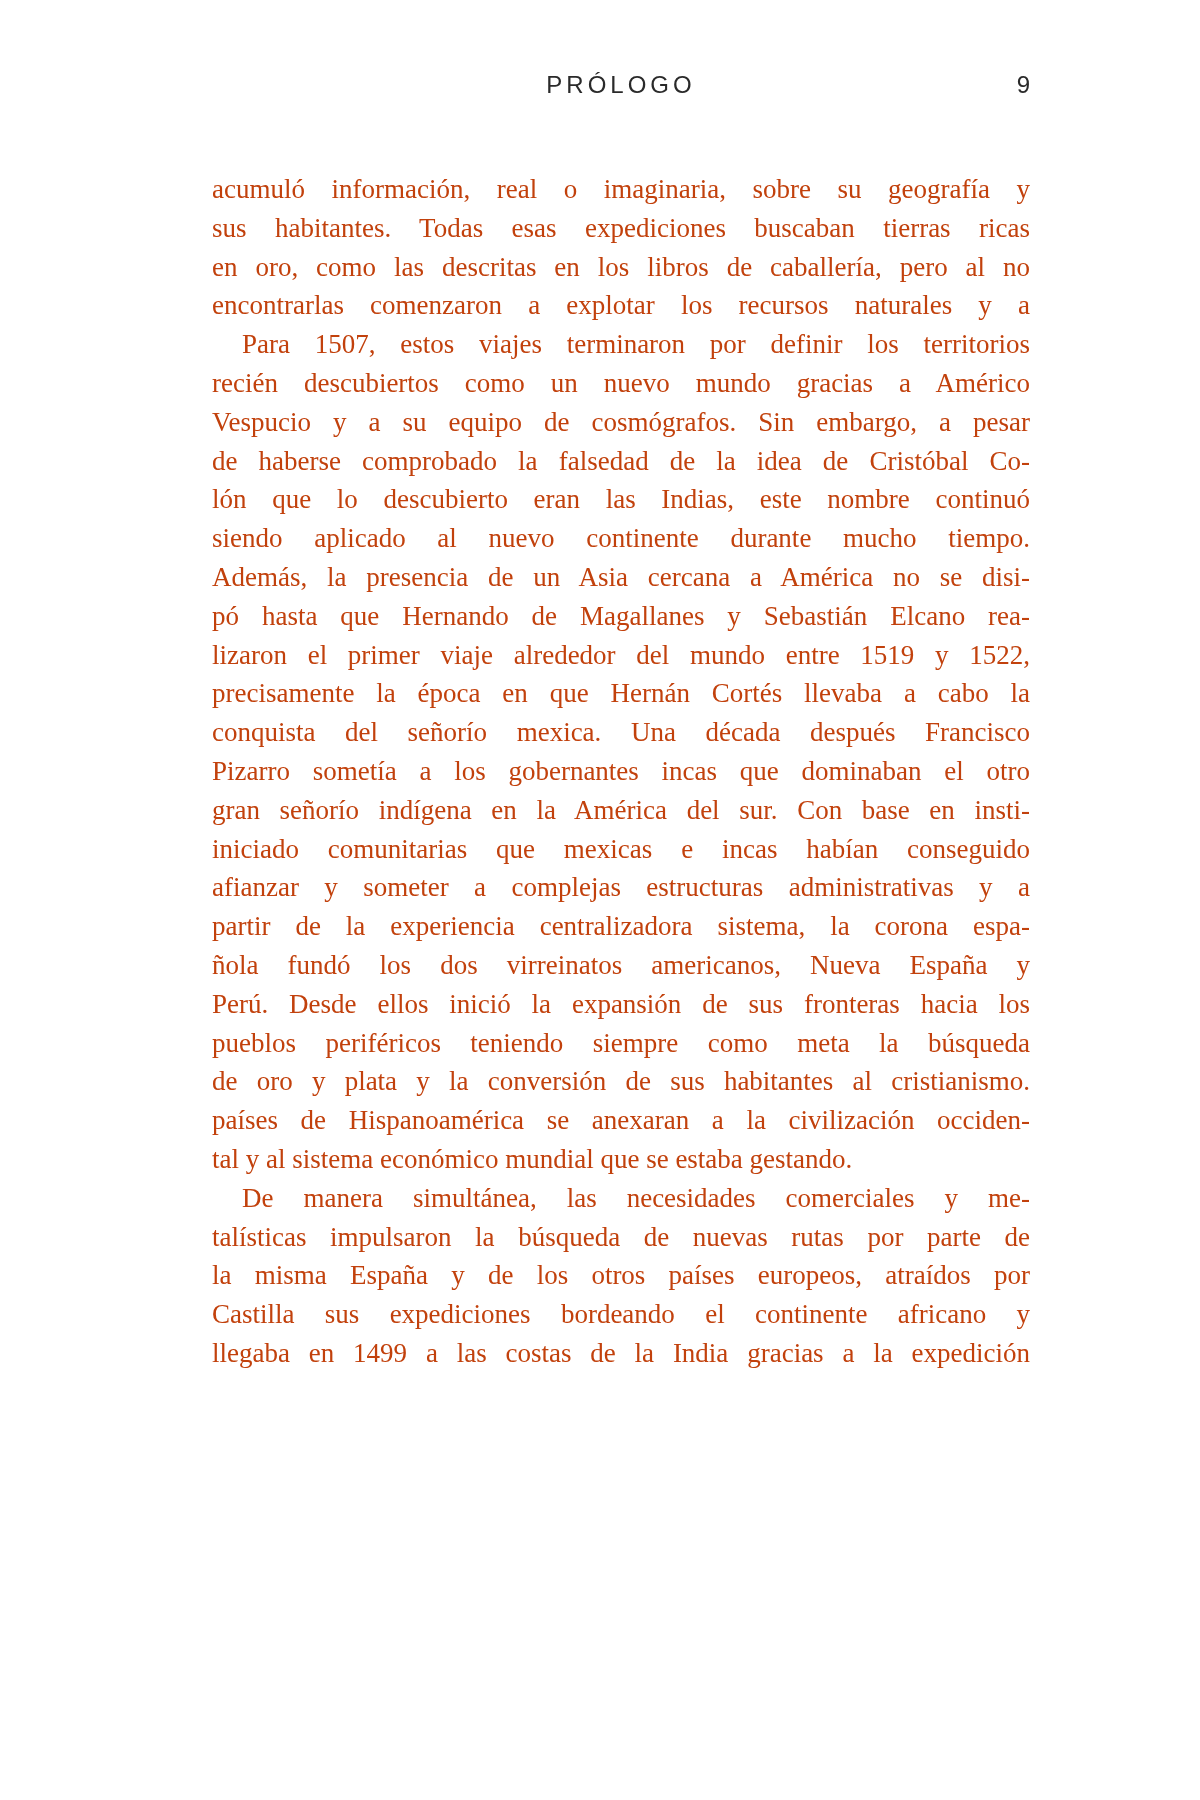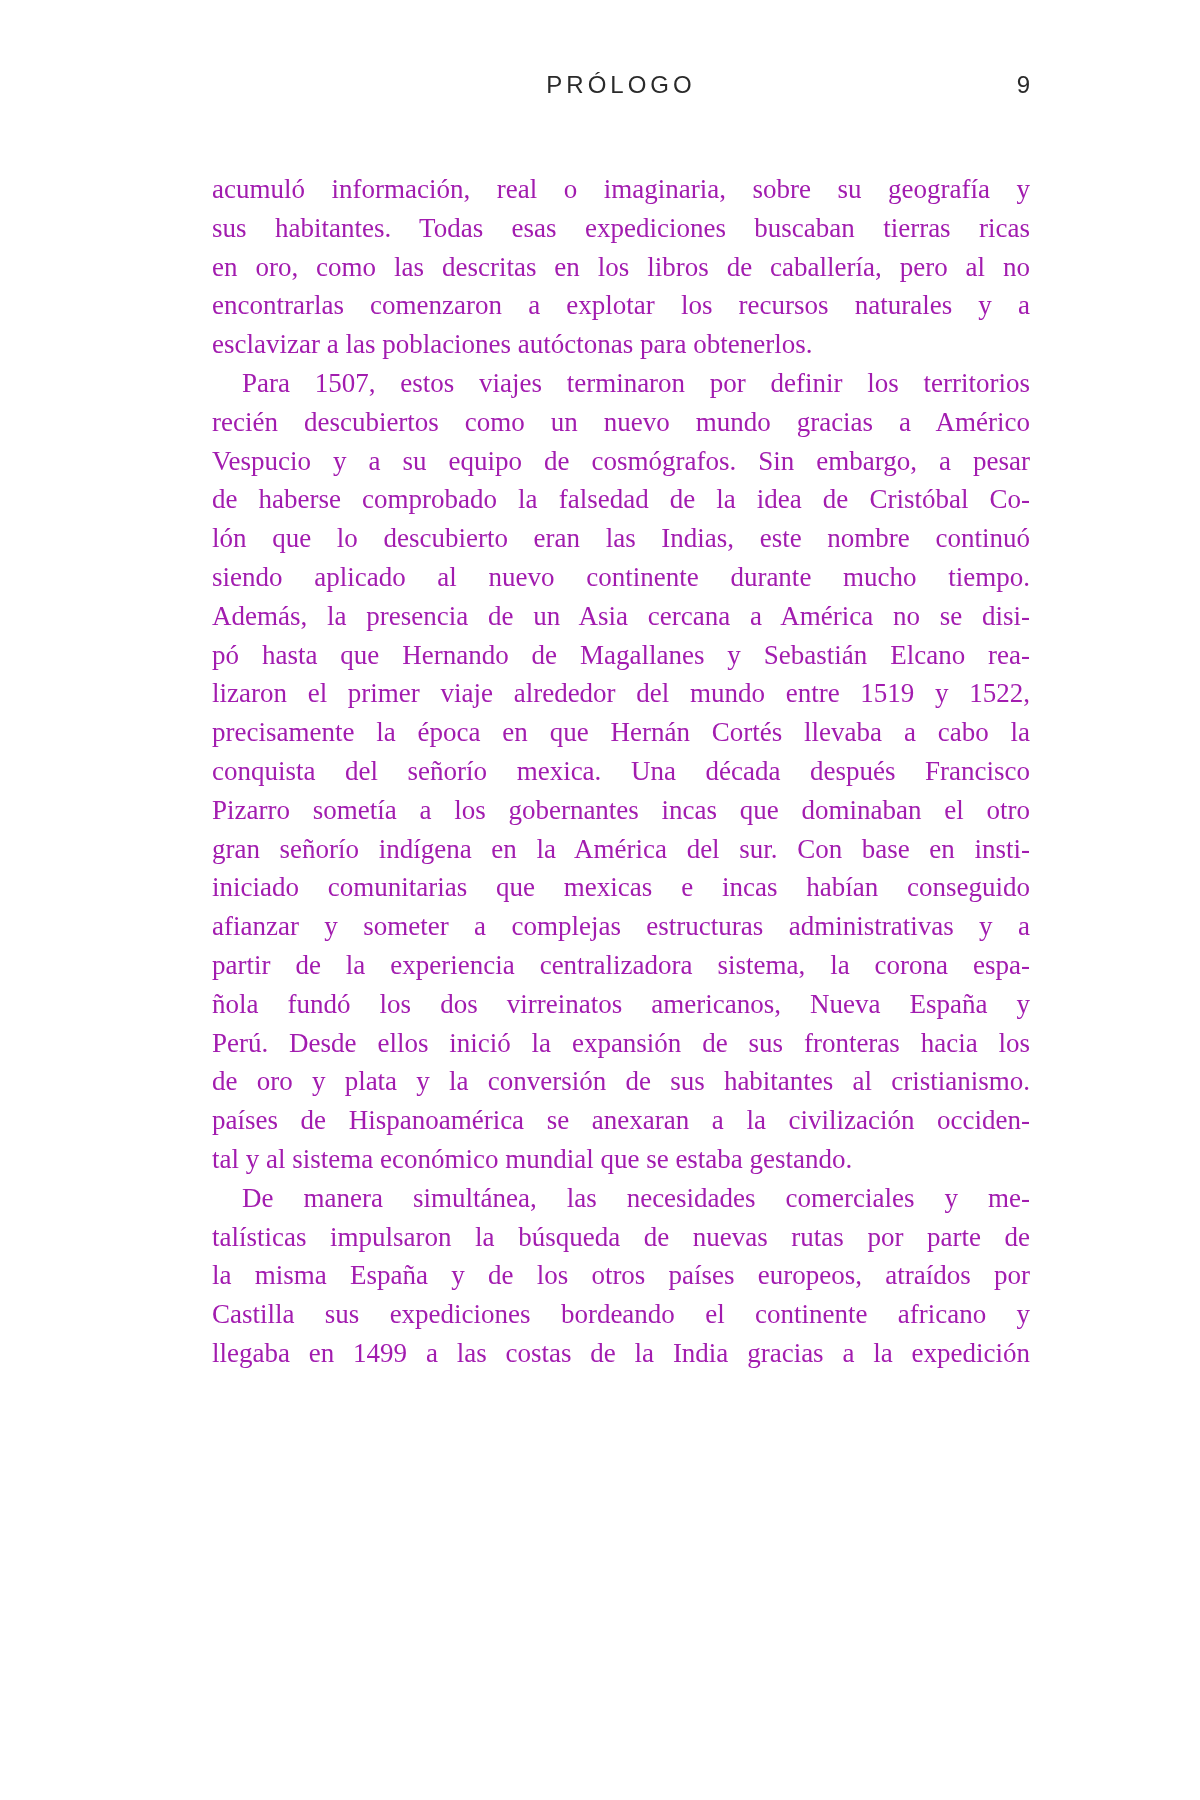--- a/index.html
+++ b/index.html
@@ -40,21 +40,21 @@
     letter-spacing: 0;
   }
   .text-block {
     position: absolute;
     left: 212px;
     top: 170px;
     width: 818px;
     font-family: "Liberation Serif", serif;
     font-size: 27px;
     line-height: 38.8px;
-    color: #a21caf;
+    color: #c2410c;
   }
   .paragraph {
     margin: 0;
   }
   .line {
     text-align: justify;
     text-align-last: justify;
     white-space: normal;
   }
   .line.last {
@@ -73,41 +73,41 @@
     <div class="header-title">PRÓLOGO</div>
     <div class="page-number">9</div>
   </header>
 
   <main class="text-block" id="text-block">
       <div class="paragraph">
         <div class="line">acumuló información, real o imaginaria, sobre su geografía y</div>
         <div class="line">sus habitantes. Todas esas expediciones buscaban tierras ricas</div>
         <div class="line">en oro, como las descritas en los libros de caballería, pero al no</div>
         <div class="line">encontrarlas comenzaron a explotar los recursos naturales y a</div>
-        <div class="line last">esclavizar a las poblaciones autóctonas para obtenerlos.</div>
       </div>
       <div class="paragraph">
         <div class="line indent">Para 1507, estos viajes terminaron por definir los territorios</div>
         <div class="line">recién descubiertos como un nuevo mundo gracias a Américo</div>
         <div class="line">Vespucio y a su equipo de cosmógrafos. Sin embargo, a pesar</div>
         <div class="line">de haberse comprobado la falsedad de la idea de Cristóbal Co-</div>
         <div class="line">lón que lo descubierto eran las Indias, este nombre continuó</div>
         <div class="line">siendo aplicado al nuevo continente durante mucho tiempo.</div>
         <div class="line">Además, la presencia de un Asia cercana a América no se disi-</div>
         <div class="line">pó hasta que Hernando de Magallanes y Sebastián Elcano rea-</div>
         <div class="line">lizaron el primer viaje alrededor del mundo entre 1519 y 1522,</div>
         <div class="line">precisamente la época en que Hernán Cortés llevaba a cabo la</div>
         <div class="line">conquista del señorío mexica. Una década después Francisco</div>
         <div class="line">Pizarro sometía a los gobernantes incas que dominaban el otro</div>
         <div class="line">gran señorío indígena en la América del sur. Con base en insti-</div>
         <div class="line">iniciado comunitarias que mexicas e incas habían conseguido</div>
         <div class="line">afianzar y someter a complejas estructuras administrativas y a</div>
         <div class="line">partir de la experiencia centralizadora sistema, la corona espa-</div>
         <div class="line">ñola fundó los dos virreinatos americanos, Nueva España y</div>
         <div class="line">Perú. Desde ellos inició la expansión de sus fronteras hacia los</div>
+        <div class="line">pueblos periféricos teniendo siempre como meta la búsqueda</div>
         <div class="line">de oro y plata y la conversión de sus habitantes al cristianismo.</div>
         <div class="line">países de Hispanoamérica se anexaran a la civilización occiden-</div>
         <div class="line last">tal y al sistema económico mundial que se estaba gestando.</div>
       </div>
       <div class="paragraph">
         <div class="line indent">De manera simultánea, las necesidades comerciales y me-</div>
         <div class="line">talísticas impulsaron la búsqueda de nuevas rutas por parte de</div>
         <div class="line">la misma España y de los otros países europeos, atraídos por</div>
         <div class="line">Castilla sus expediciones bordeando el continente africano y</div>
         <div class="line">llegaba en 1499 a las costas de la India gracias a la expedición</div>

